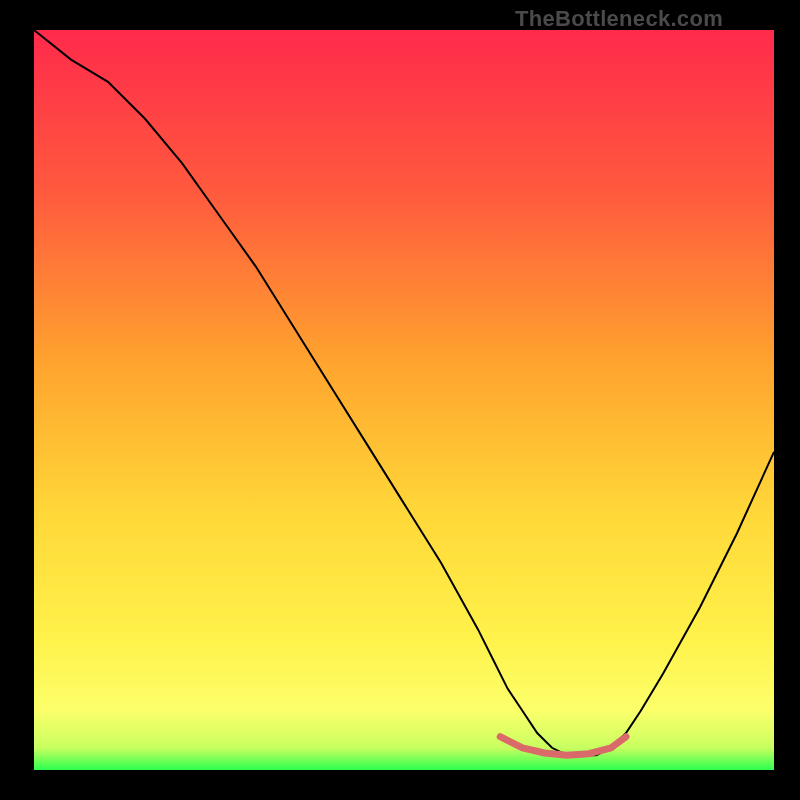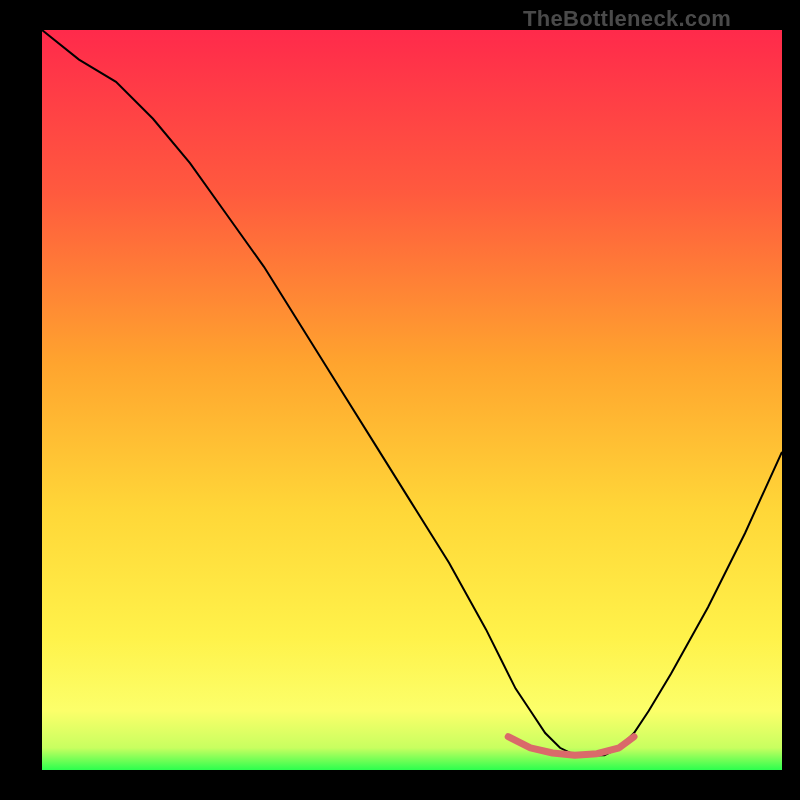--- a/index.html
+++ b/index.html
@@ -7,21 +7,21 @@
   padding: 0;
   background: #000;
   width: 800px;
   height: 800px;
   overflow: hidden;
   position: relative;
 }
 .chart-container {
   position: absolute;
   top: 0;
-  left: 12px;
+  left: 4px;
   width: 729px;
   height: 800px;
 }
 .watermark {
   position: absolute;
   top: 6px;
   right: 10px;
   color: #4a4a4a;
   font-family: Arial, Helvetica, sans-serif;
   font-size: 22px;

